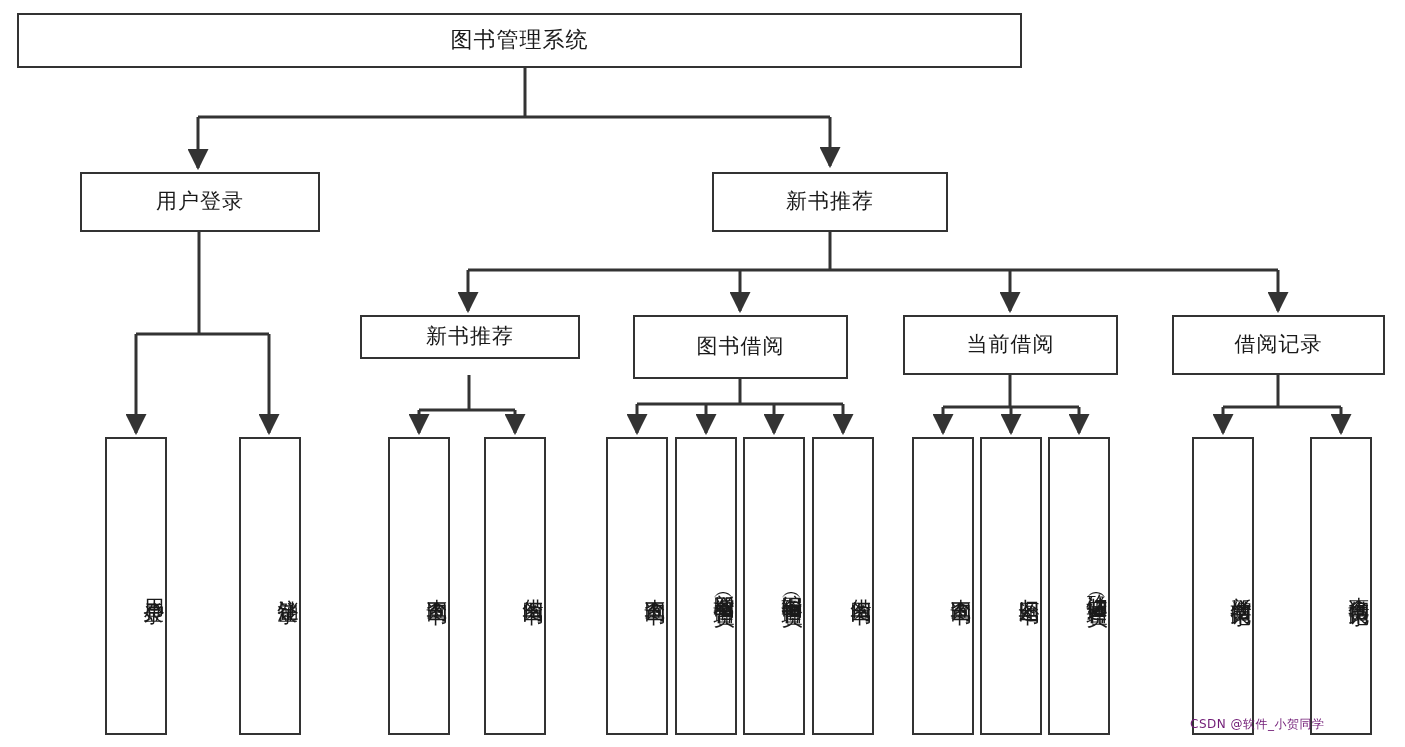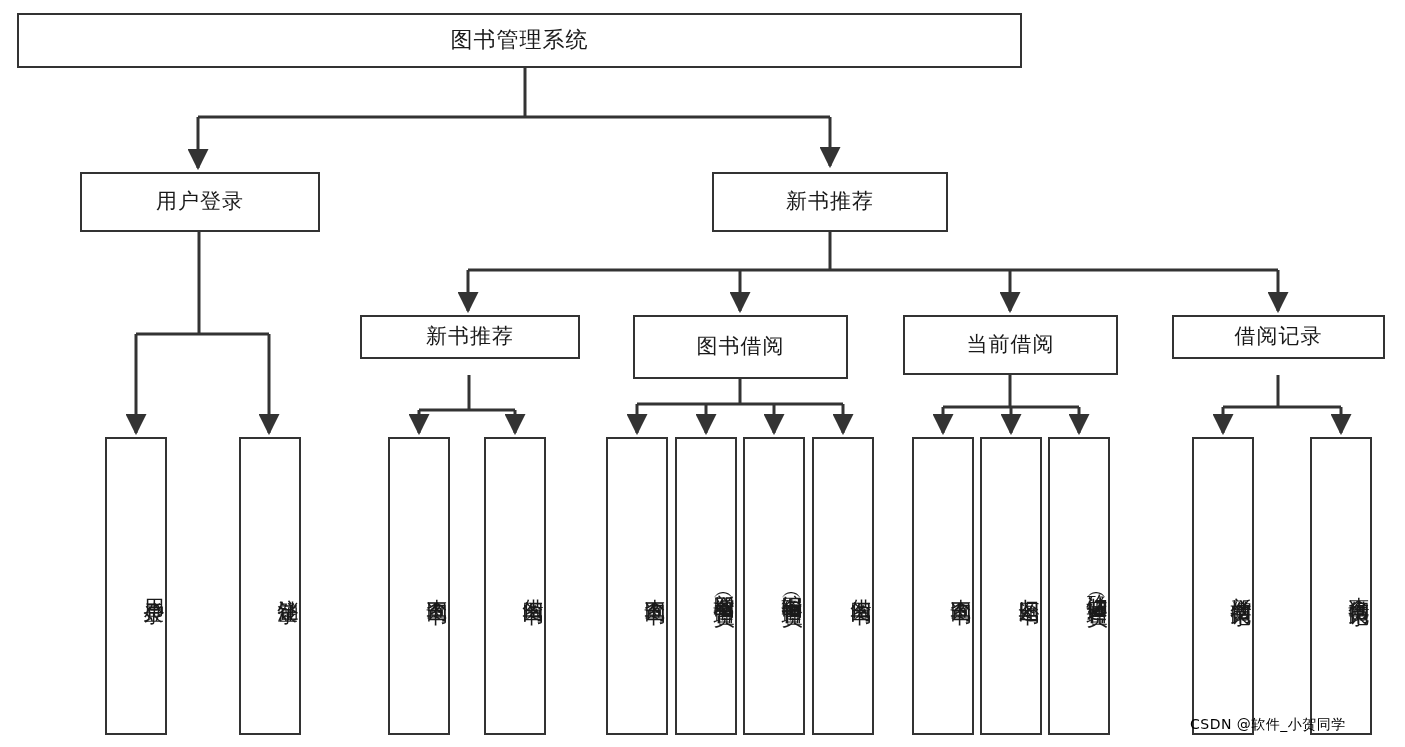--- a/index.html
+++ b/index.html
@@ -50,22 +50,22 @@
     line-height: 1.1;
     padding: 10px 0;
     align-items: flex-start;
     justify-content: center;
   }
   .node.root {
     font-size: 22px;
   }
   .watermark {
     position: absolute;
-    color: #000000;
-    font-size: 14px;
+    color: #701a75;
+    font-size: 12px;
     letter-spacing: 0.5px;
     white-space: nowrap;
     z-index: 5;
     user-select: none;
   }
 </style>
 </head>
 <body>
 
 <div id="canvas">
@@ -127,21 +127,21 @@
   <div class="node horiz" style="left:80px; top:172px; width:240px; height:60px;">用户登录</div>
 
   <div class="node horiz" style="left:712px; top:172px; width:236px; height:60px;">新书推荐</div>
 
   <div class="node horiz" style="left:360px; top:315px; width:220px; height:44px;">新书推荐</div>
 
   <div class="node horiz" style="left:633px; top:315px; width:215px; height:64px;">图书借阅</div>
 
   <div class="node horiz" style="left:903px; top:315px; width:215px; height:60px;">当前借阅</div>
 
-  <div class="node horiz" style="left:1172px; top:315px; width:213px; height:44px;">借阅记录</div>
+  <div class="node horiz" style="left:1172px; top:315px; width:213px; height:60px;">借阅记录</div>
 
   <div class="node vert" style="left:105px; top:437px; width:62px; height:298px;">用户登录</div>
 
   <div class="node vert" style="left:239px; top:437px; width:62px; height:298px;">注销登录</div>
 
   <div class="node vert" style="left:388px; top:437px; width:62px; height:298px;">查询图书</div>
 
   <div class="node vert" style="left:484px; top:437px; width:62px; height:298px;">借阅图书</div>
 
   <div class="node vert" style="left:606px; top:437px; width:62px; height:298px;">查询图书</div>

